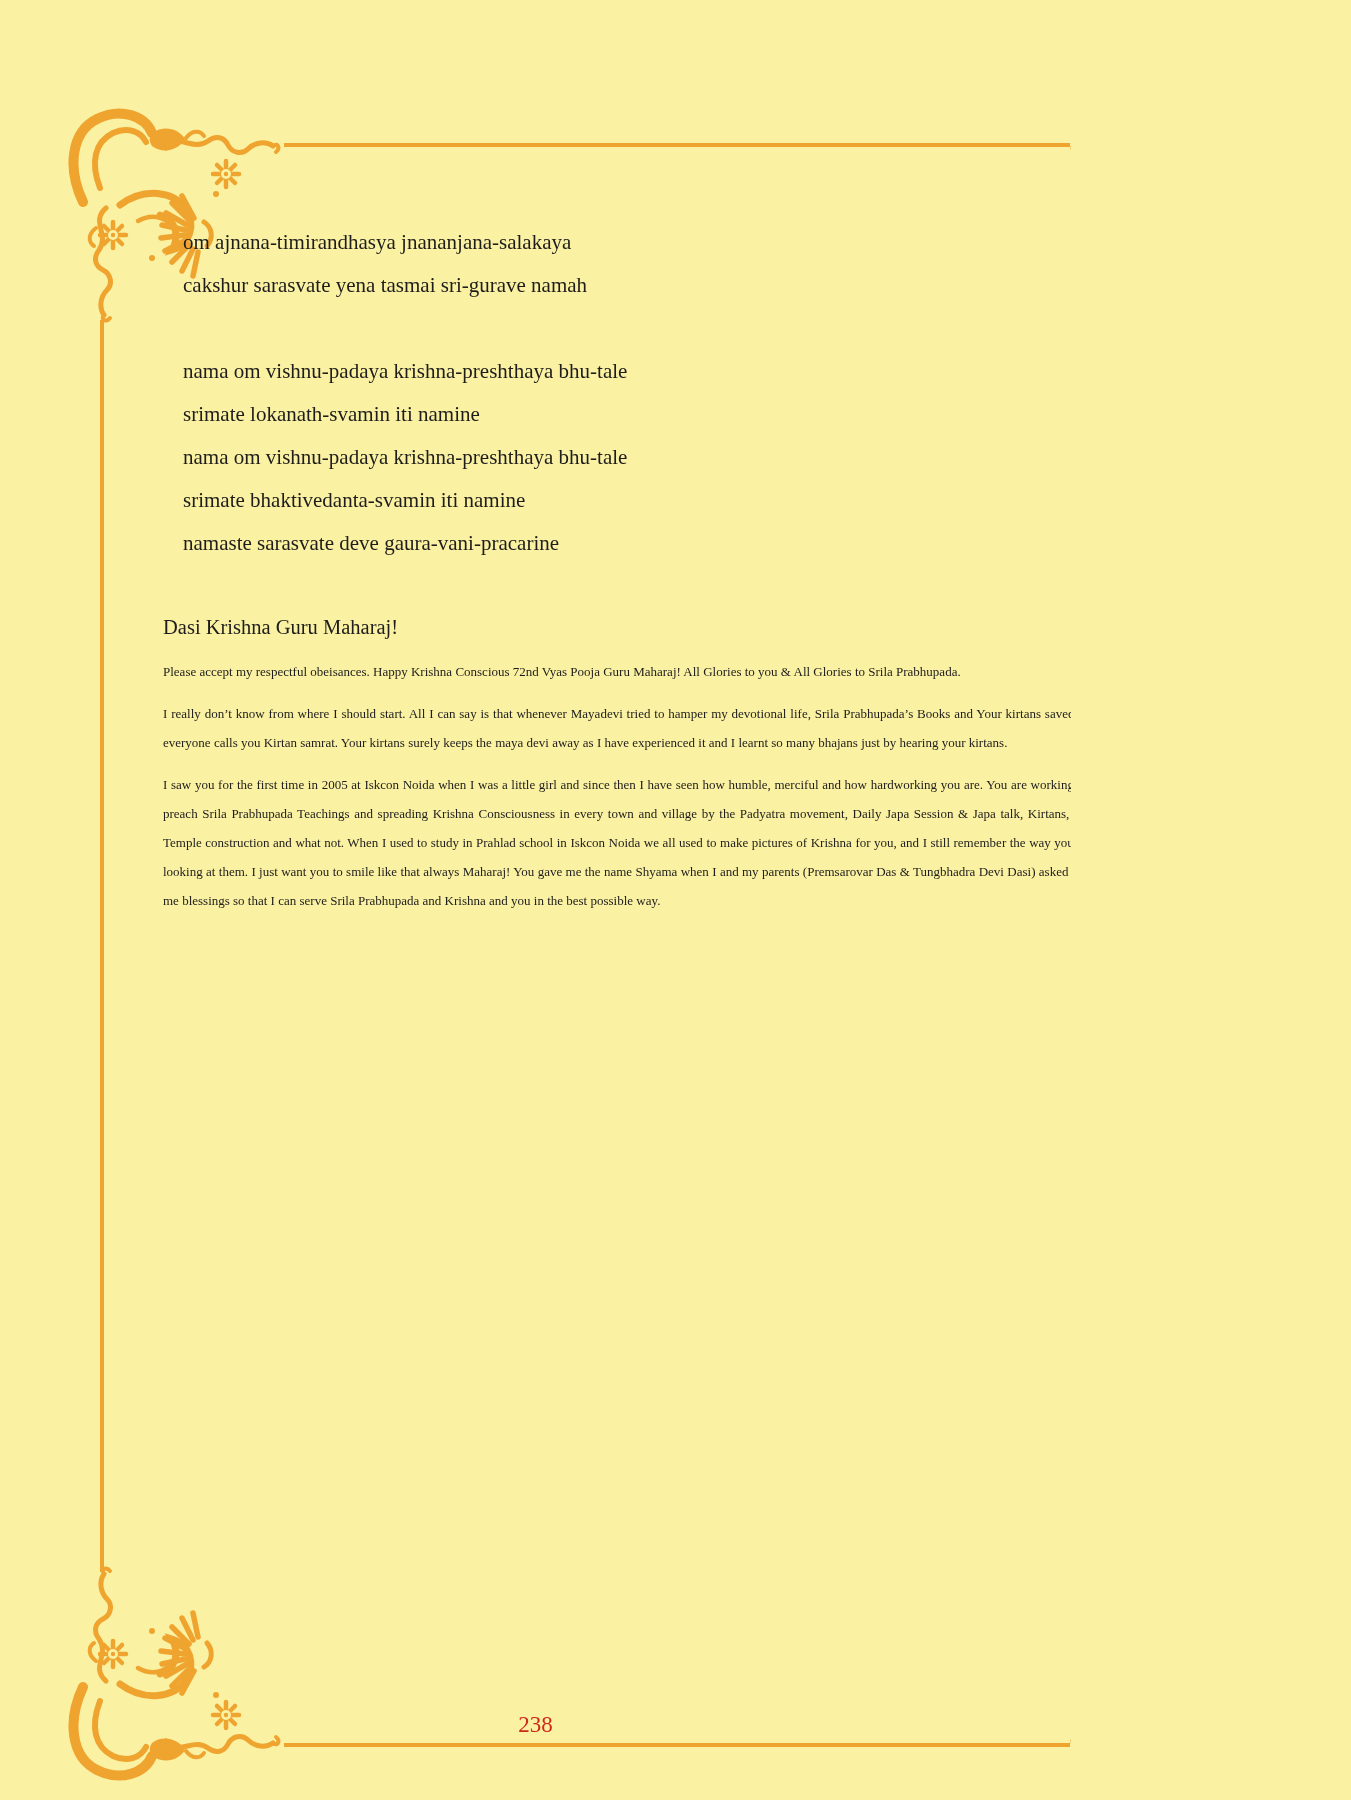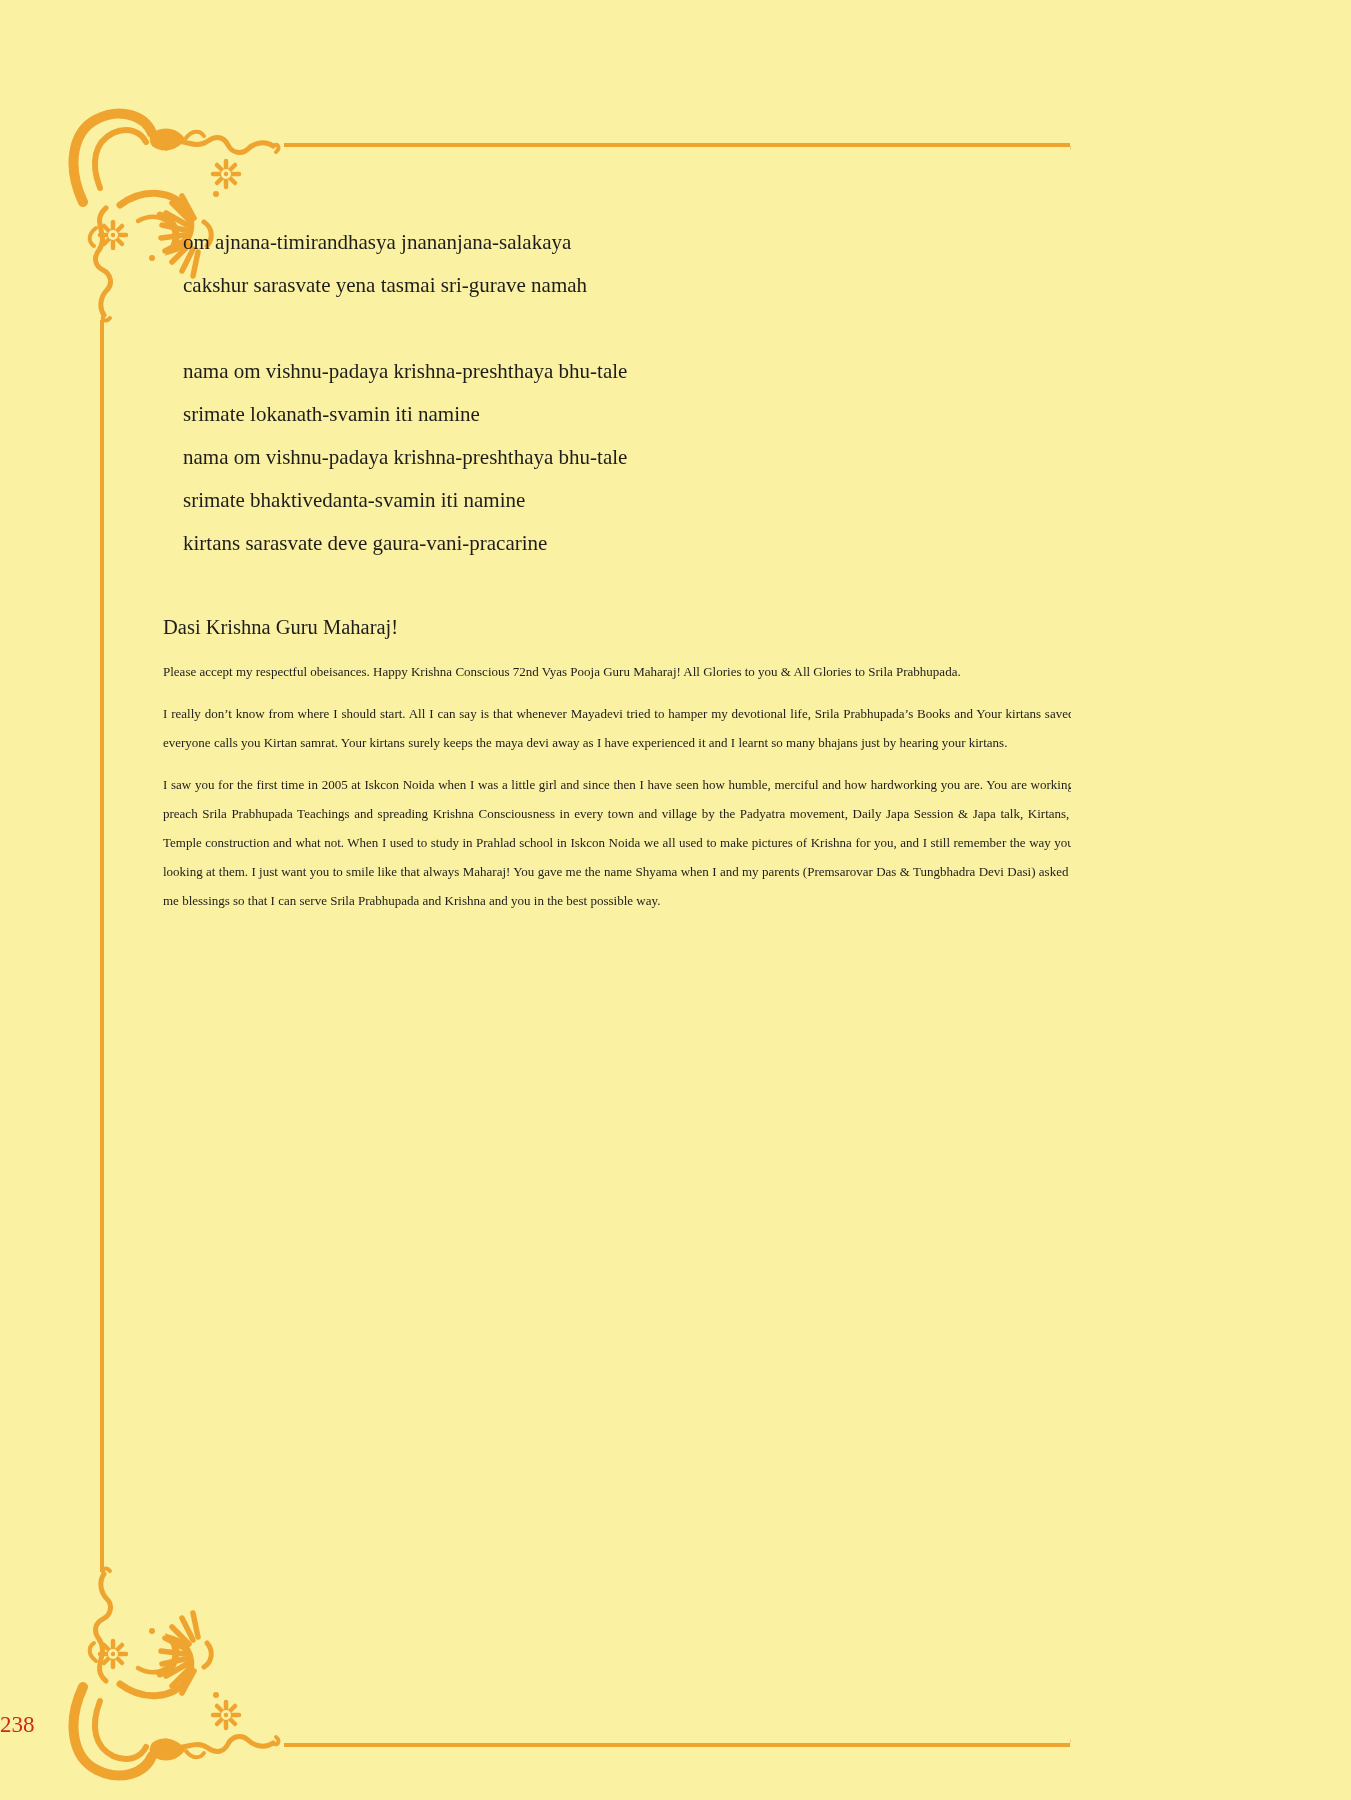--- a/index.html
+++ b/index.html
@@ -40,21 +40,21 @@
   .content p {
     font-size: 13px;
     line-height: 29px;
     text-align: justify;
     margin-bottom: 13px;
   }
   .page-number {
     position: absolute;
     left: 0; top: 1666px;
     width: 100%;
-    text-align: left;
+    text-align: center;
     font-size: 23px;
     color: var(--red);
   }
   .defs-holder { position: absolute; width: 0; height: 0; overflow: hidden; }
 </style>
 </head>
 <body>
 
 <svg class="defs-holder" aria-hidden="true">
   <defs>
@@ -141,21 +141,21 @@
     <div class="verse-block first">
       <div class="verse-line">om ajnana-timirandhasya jnananjana-salakaya</div>
       <div class="verse-line">cakshur sarasvate yena tasmai sri-gurave namah</div>
     </div>
 
     <div class="verse-block second">
       <div class="verse-line">nama om vishnu-padaya krishna-preshthaya bhu-tale</div>
       <div class="verse-line">srimate lokanath-svamin iti namine</div>
       <div class="verse-line">nama om vishnu-padaya krishna-preshthaya bhu-tale</div>
       <div class="verse-line">srimate bhaktivedanta-svamin iti namine</div>
-      <div class="verse-line">kirtans sarasvate deve gaura-vani-pracarine</div>
+      <div class="verse-line">namaste sarasvate deve gaura-vani-pracarine</div>
     </div>
 
     <div class="greeting">Dasi Krishna Guru Maharaj!</div>
 
     <p>Please accept my respectful obeisances. Happy Krishna Conscious 72nd Vyas Pooja Guru Maharaj! All Glories to you &amp; All Glories to Srila Prabhupada.</p>
     <p>I really don’t know from where I should start. All I can say is that whenever Mayadevi tried to hamper my devotional life, Srila Prabhupada’s Books and Your kirtans saved me. This is why everyone calls you Kirtan samrat. Your kirtans surely keeps the maya devi away as I have experienced it and I learnt so many bhajans just by hearing your kirtans.</p>
     <p>I saw you for the first time in 2005 at Iskcon Noida when I was a little girl and since then I have seen how humble, merciful and how hardworking you are. You are working day and night to preach Srila Prabhupada Teachings and spreading Krishna Consciousness in every town and village by the Padyatra movement, Daily Japa Session &amp; Japa talk, Kirtans, Books, Lectures, Temple construction and what not. When I used to study in Prahlad school in Iskcon Noida we all used to make pictures of Krishna for you, and I still remember the way you used to smile by looking at them. I just want you to smile like that always Maharaj! You gave me the name Shyama when I and my parents (Premsarovar Das &amp; Tungbhadra Devi Dasi) asked for it. Please give me blessings so that I can serve Srila Prabhupada and Krishna and you in the best possible way.</p>
   </div>
 
   <div class="page-number">238</div>

